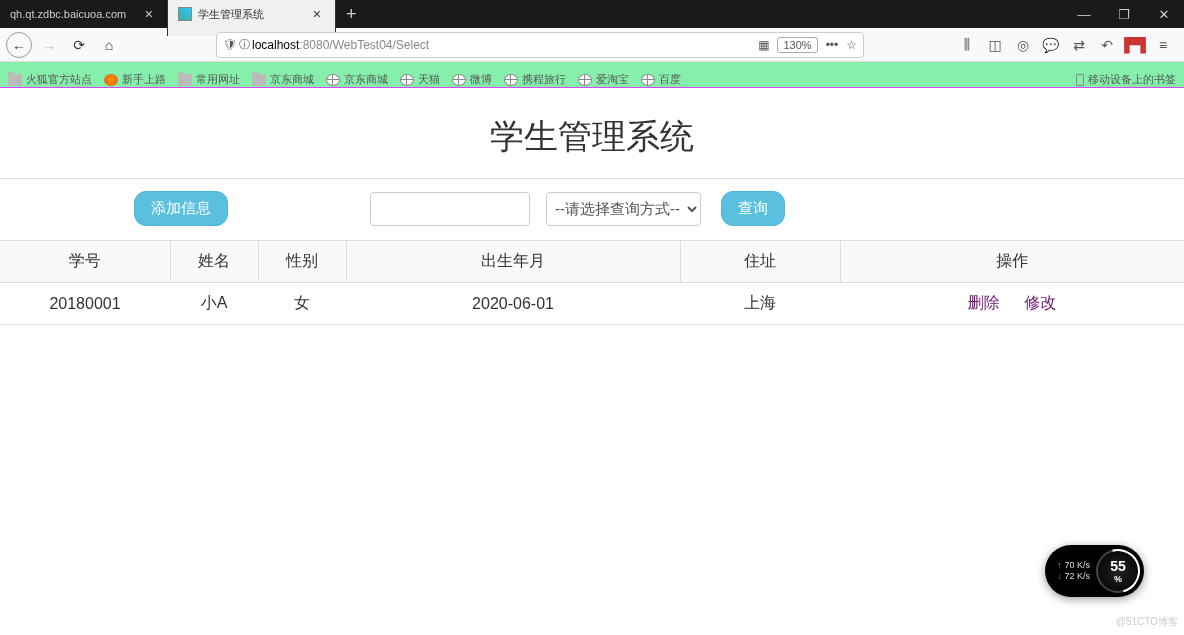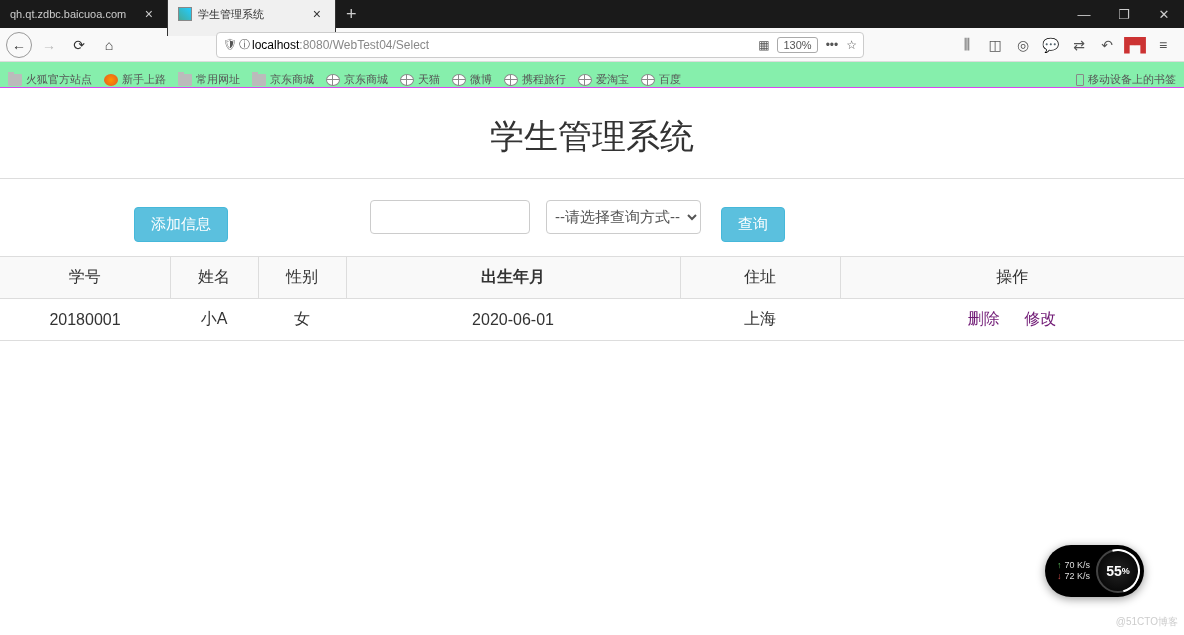--- a/index.html
+++ b/index.html
@@ -39,46 +39,46 @@
     .bm-globe::after { content: ""; position: absolute; left: 5px; top: 0; bottom: 0; width: 1px; background: #888; }
     .bm-globe::before { content: ""; position: absolute; top: 4px; left: 0; right: 0; height: 1px; background: #888; }
     .bm-right { margin-left: auto; display: flex; align-items: center; }
     .bm-phone { width: 8px; height: 12px; border: 1px solid #888; border-radius: 1px; margin-right: 4px; }
     
     
     .page { padding: 0; }
     .page-title { text-align: center; font-size: 34px; font-weight: 400; padding: 26px 0 18px; color: #333; }
     .controls { display: flex; align-items: center; padding: 12px 0 14px; border-top: 1px solid #ddd; border-bottom: 1px solid #ddd; background: #fff; }
     .controls-inner { display: flex; align-items: center; width: 100%; }
-    .btn { background: #5bc0de; color: #fff; border: 1px solid #46b8da; padding: 7px 16px; border-radius: 4px; font-size: 15px; cursor: pointer; margin-top: 16px; }
+    .btn { background: #5bc0de; color: #fff; border: 1px solid #46b8da; padding: 7px 16px; border-radius: 12px; font-size: 15px; cursor: pointer; }
     .btn-add { margin-left: 134px; }
     .search-input { width: 160px; height: 34px; border: 1px solid #ccc; border-radius: 4px; padding: 0 10px; margin-left: 142px; font-size: 14px; }
     .select { height: 34px; border: 1px solid #ccc; border-radius: 4px; padding: 0 4px; margin-left: 16px; font-size: 15px; color: #555; background: #fff; }
     .btn-search { margin-left: 20px; }
     
     table { width: 100%; border-collapse: collapse; }
     th, td { text-align: center; padding: 10px 8px; font-size: 16px; border-bottom: 1px solid #ddd; }
     th { background: #f9f9f9; color: #333; font-weight: 400; border-right: 1px solid #ddd; padding-left: 8px; }
     th:last-child { border-right: none; }
     td { color: #333; }
     .link { color: #701a75; cursor: pointer; margin: 0 10px; }
     
     .col-id { width: 170px; }
     .col-name { width: 88px; margin-left: 32px; }
     .col-gender { width: 88px; }
-    .col-dob { width: 334px; font-weight: bold; }
+    .col-dob { width: 334px; }
     .col-addr { width: 160px; }
     
     
     .float-widget { position: fixed; right: 40px; bottom: 38px; display: flex; align-items: center; background: #000; border-radius: 28px; padding: 4px 4px 4px 12px; box-shadow: 0 2px 10px rgba(0,0,0,0.4); }
     .fw-stats { color: #ddd; font-size: 9px; line-height: 11px; margin-right: 6px; }
     .fw-line { display: flex; align-items: center; gap: 3px; }
     .fw-arrow-up { color: #5cb85c; }
     .fw-arrow-down { color: #d9534f; }
-    .fw-circle { width: 44px; height: 44px; border-radius: 50%; background: radial-gradient(circle, #222, #000); border: 2px solid #444; display: flex; align-items: center; justify-content: center; color: #fff; font-size: 14px; font-weight: bold; position: relative; }
+    .fw-circle { width: 44px; height: 44px; border-radius: 50%; background: radial-gradient(circle, #222, #000); border: 2px solid #444; display: flex; align-items: center; justify-content: center; color: #fff; font-size: 14px; font-weight: bold; position: relative; flex-direction: column; }
     .fw-circle::before { content: ""; position: absolute; inset: -2px; border-radius: 50%; border: 2px solid transparent; border-top-color: #fff; border-right-color: #fff; transform: rotate(30deg); }
     .fw-pct { font-size: 9px; }
     
     .watermark { position: fixed; right: 6px; bottom: 6px; color: #ccc; font-size: 10px; }
   </style>
 </head>
 <body>
 
 <div class="tab-bar">
   <div class="tab">

